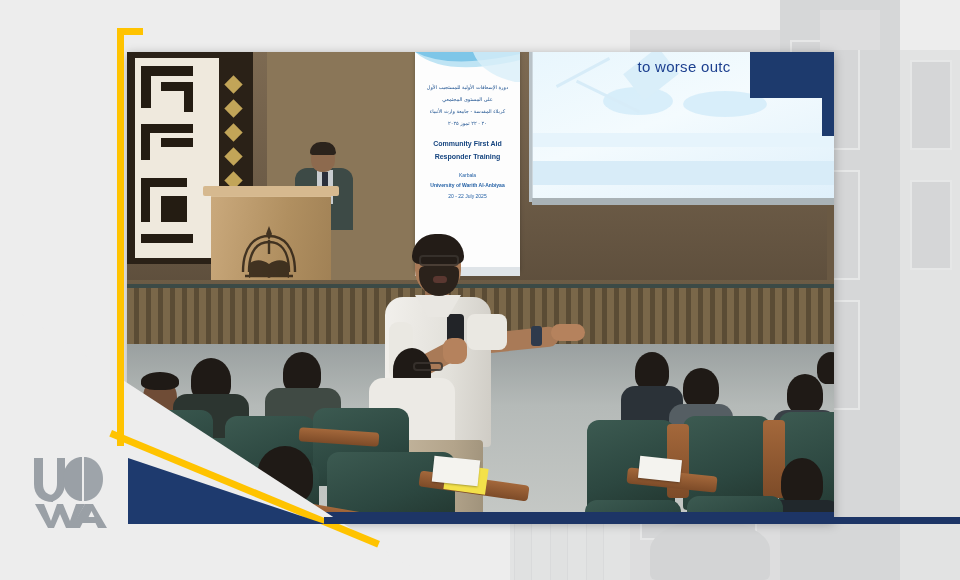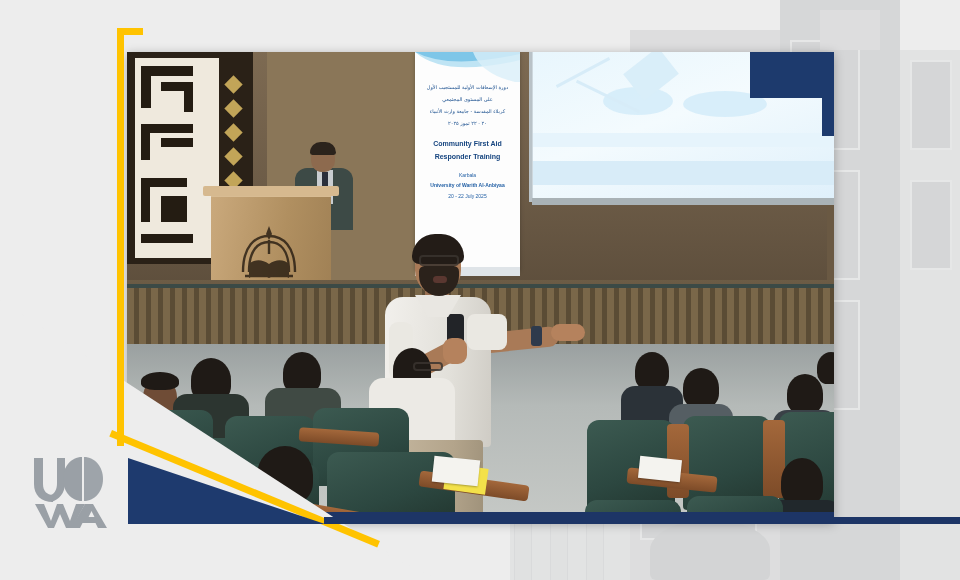--- a/index.html
+++ b/index.html
@@ -244,20 +244,21 @@
       <div class="banner-foot"></div>
 
       <div class="screen">
         <div class="scr-blob" style="left:70px;top:36px;width:70px;height:28px;"></div>
         <div class="scr-blob" style="left:150px;top:40px;width:84px;height:26px;"></div>
         <div class="scr-line" style="left:20px;top:20px;width:60px;height:3px;transform:rotate(-28deg);"></div>
         <div class="scr-line" style="left:40px;top:44px;width:70px;height:3px;transform:rotate(26deg);"></div>
         <div class="scr-line" style="left:96px;top:6px;width:44px;height:34px;transform:rotate(-38deg);background:#d9eef9;"></div>
         <div class="scr-line" style="left:0px;top:82px;width:302px;height:14px;background:#e6f4fc;"></div>
         <div class="scr-line" style="left:0px;top:110px;width:302px;height:24px;background:#d8ecf8;"></div>
+        <div class="scr-text">to worse outc</div>
       </div>
       <div class="screen-frame"></div>
       <div class="screen-shadow"></div>
 
       <div class="stage-floor"></div>
       <div class="stage-lip"></div>
       <div class="stage-front"></div>
       <div class="floor"></div>
 
       <div class="p-arm-r"></div>

